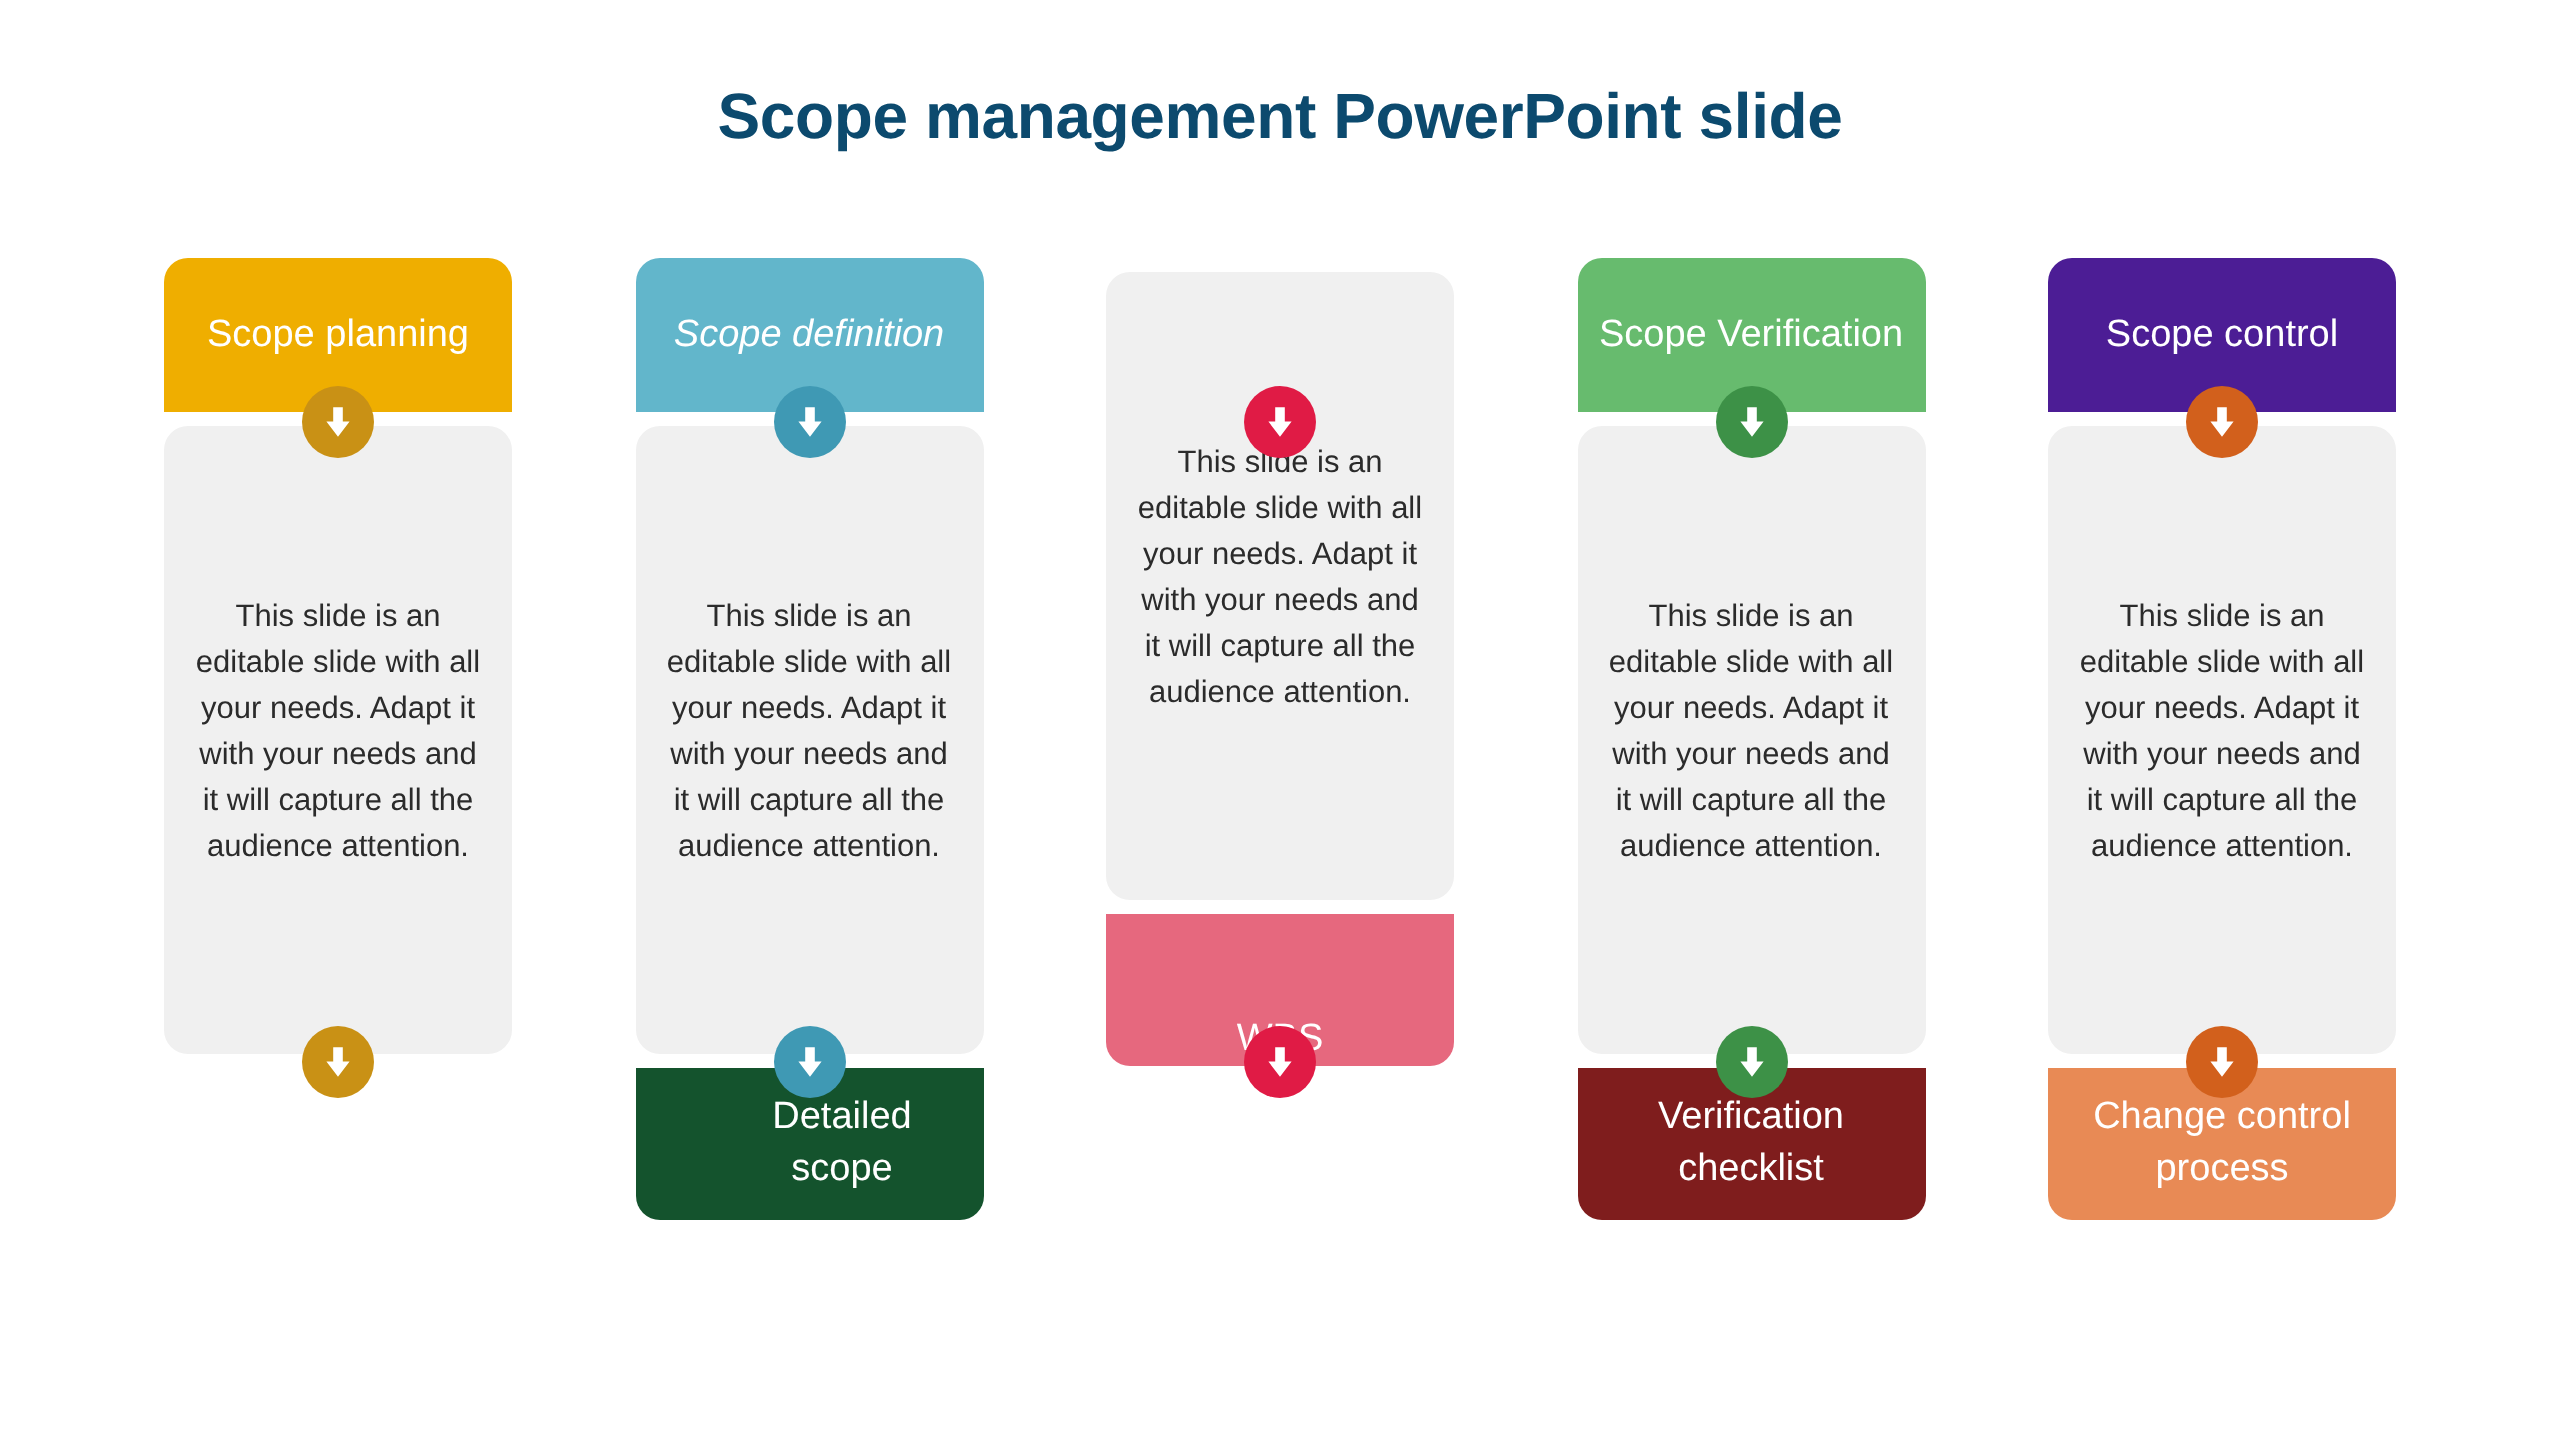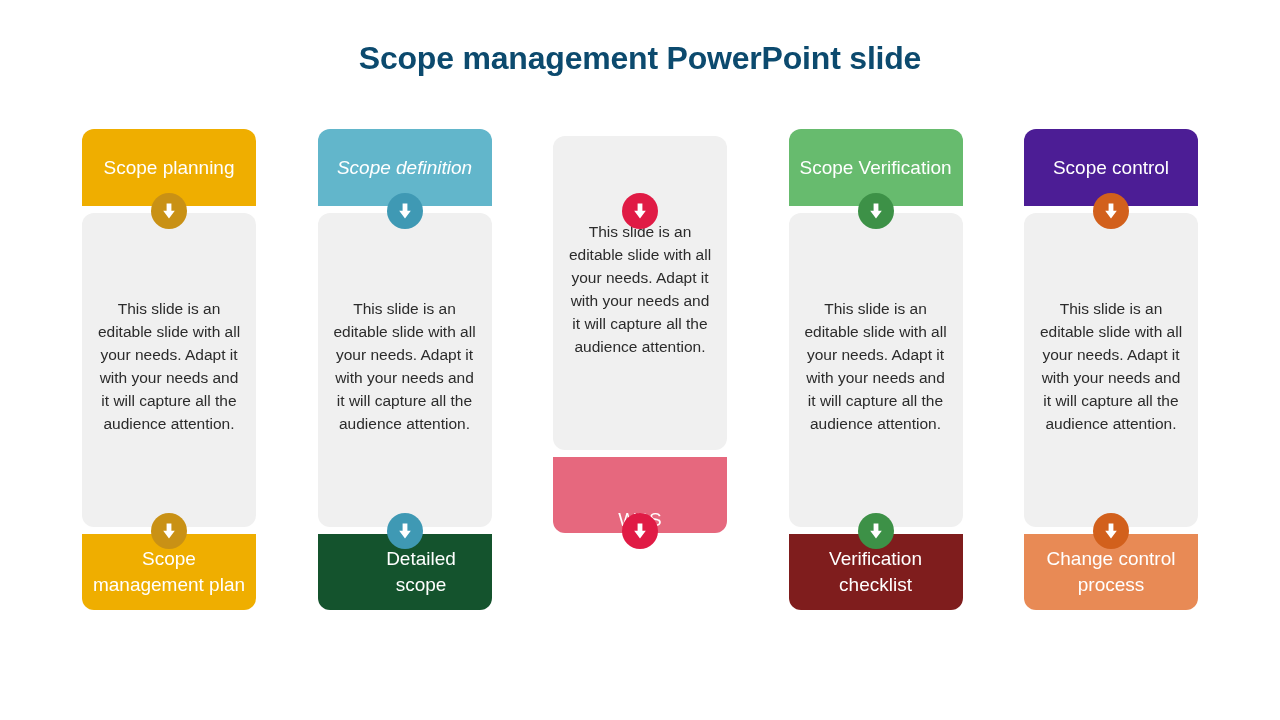--- a/index.html
+++ b/index.html
@@ -151,23 +151,20 @@
           </svg>
       </div>
       <div class="col-body" style="background: rgb(240, 240, 240);">
         <span class="col-body-text">This slide is an editable slide with all your needs. Adapt it with your needs and it will capture all the audience attention.</span>
       </div>
       <div class="arrow-badge bottom" style="background: rgb(201, 145, 21);">
         <svg width="20" height="20" viewBox="0 0 20 20" aria-hidden="true">
             <path d="M7.6 2.6 h4.8 v7.2 h3.4 L10 17.4 L4.2 9.8 h3.4 z" fill="#ffffff"></path>
           </svg>
       </div>
-      <div class="col-footer" style="background: rgb(239, 174, 0);">
-        <span class="col-footer-label">Scope management plan</span>
-      </div>
     </div>
 
     <div class="column">
       <div class="col-header" style="background: rgb(98, 182, 203); font-style: italic;">
         <span class="col-header-label">Scope definition</span>
       </div>
       <div class="arrow-badge top" style="background: rgb(63, 153, 180);">
         <svg width="20" height="20" viewBox="0 0 20 20" aria-hidden="true">
             <path d="M7.6 2.6 h4.8 v7.2 h3.4 L10 17.4 L4.2 9.8 h3.4 z" fill="#ffffff"></path>
           </svg>

